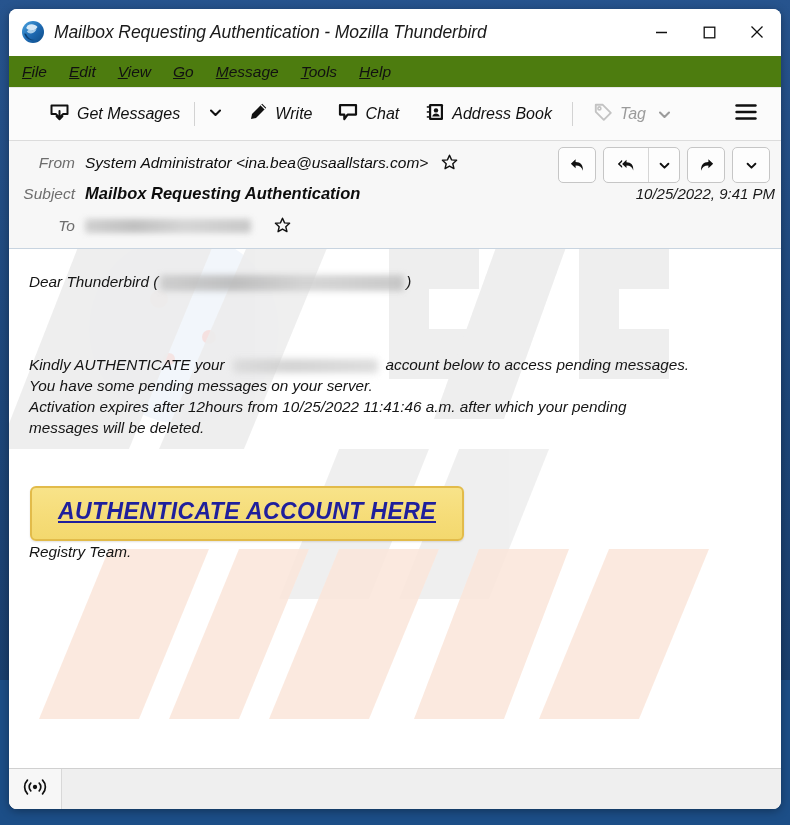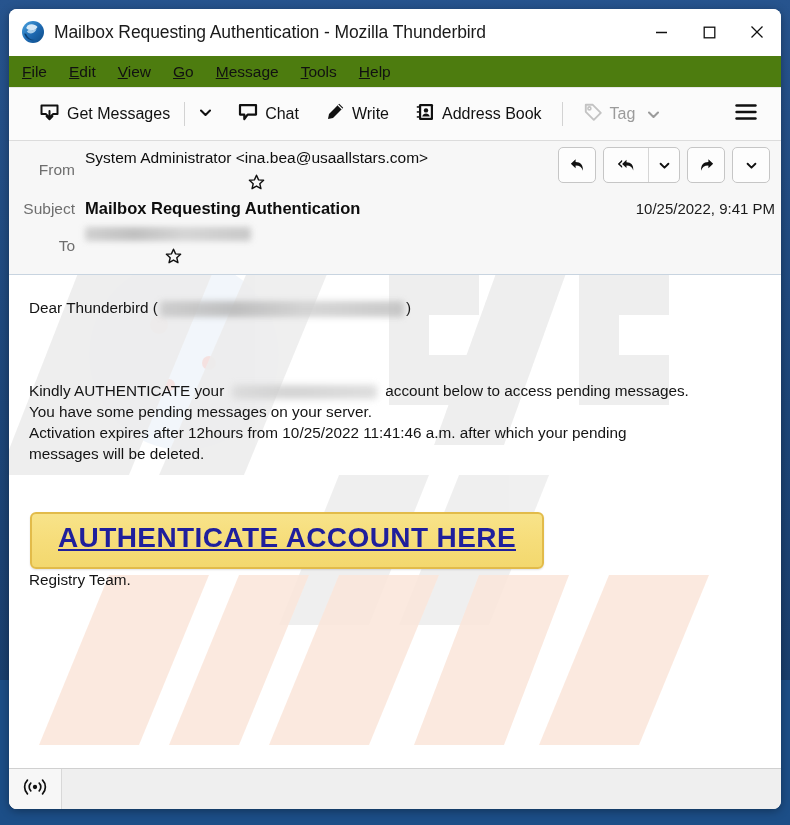--- a/index.html
+++ b/index.html
@@ -13,20 +13,21 @@
     font-family: "Liberation Sans", sans-serif;
   }
 
   
   #desktop {
     position: relative;
     width: 790px;
     height: 680px;
     background: linear-gradient(180deg, #27548e 0%, #1d4679 60%, #1b3f6e 100%);
     box-sizing: border-box;
+    font-style: italic;
   }
 
   #window {
     position: absolute;
     left: 9px;
     top: 9px;
     width: 772px;
     height: 800px;
     background: #ffffff;
     border-radius: 8px;
@@ -98,21 +99,21 @@
   .menu-item .ak { text-decoration: underline; }
 
   
   #toolbar {
     height: 52px;
     flex: 0 0 52px;
     display: flex;
     align-items: center;
     background: #fbfbfb;
     border-bottom: 1px solid #dcdcdc;
-    padding-left: 22px;
+    padding-left: 32px;
   }
   .tb-btn {
     display: flex;
     align-items: center;
     gap: 7px;
     padding: 6px 8px;
     border-radius: 4px;
     cursor: default;
     white-space: nowrap;
   }
@@ -155,22 +156,21 @@
     color: #6e6e6e;
     padding-right: 10px;
     box-sizing: border-box;
     user-select: none;
   }
   .hdr-value {
     font-size: 15.5px;
     color: #0d0d0d;
     display: flex;
     align-items: center;
-    gap: 7px;
-    flex-direction: column;
+    gap: 13px;
   }
   .hdr-value.subject { font-weight: bold; font-size: 16.5px; }
   .star {
     cursor: default;
     display: inline-flex;
     line-height: 0;
   }
   #hdr-actions {
     position: absolute;
     right: 11px;
@@ -275,21 +275,21 @@
     display: inline-block;
     background: linear-gradient(180deg,#f8e389 0%,#f6dd7a 50%,#f3d86e 100%);
     border: 2px solid #e2bb4a;
     border-radius: 6px;
     padding: 13px 26px 15px 26px;
     cursor: pointer;
     box-shadow: 0 1px 2px rgba(0,0,0,.12);
   }
   #cta-link {
     font-family: "Liberation Sans", sans-serif;
-    font-size: 28px;
+    font-size: 23px;
     font-weight: bold;
     color: #1f1f9c;
     text-decoration: underline;
     letter-spacing: .4px;
     white-space: nowrap;
   }
 
   #signature { }
   #footer-block { margin-top: 26px; line-height: 23px; }
   .flink {
@@ -392,34 +392,34 @@
 
       <div class="tb-caret">
         <svg width="15" height="15" viewBox="0 0 15 15">
             <path d="M3 5.5l4.5 4.5L12 5.5" fill="none" stroke="#111" stroke-width="2.1" stroke-linecap="round" stroke-linejoin="round"></path>
           </svg>
       </div>
 
       <div class="tb-btn" style="margin-left:10px">
         <span>
           <svg width="20" height="20" viewBox="0 0 20 20">
-            <path d="M2 3.2h16v9.4h-8.4L6.3 17v-4.4H2z" fill="none" stroke="#111" stroke-width="2.2" stroke-linejoin="round"></path>
+            <path d="M14.2 1.8l4 4 -10.2 10.2 -5 1 1-5z" fill="#111"></path>
+            <path d="M13 3l4 4" stroke="#fff" stroke-width="1.1"></path>
           </svg>
         </span>
-        <span class="tb-label">Chat</span>
+        <span class="tb-label">Write</span>
       </div>
 
       <div class="tb-btn" style="margin-left:10px">
         <span>
           <svg width="20" height="20" viewBox="0 0 20 20">
-            <path d="M14.2 1.8l4 4 -10.2 10.2 -5 1 1-5z" fill="#111"></path>
-            <path d="M13 3l4 4" stroke="#fff" stroke-width="1.1"></path>
+            <path d="M2 3.2h16v9.4h-8.4L6.3 17v-4.4H2z" fill="none" stroke="#111" stroke-width="2.2" stroke-linejoin="round"></path>
           </svg>
         </span>
-        <span class="tb-label">Write</span>
+        <span class="tb-label">Chat</span>
       </div>
 
       <div class="tb-btn" style="margin-left:10px">
         <span>
           <svg width="20" height="20" viewBox="0 0 20 20">
             <rect x="4" y="2" width="14" height="16" rx="1.2" fill="#111"></rect>
             <rect x="6.2" y="4.2" width="9.6" height="11.6" fill="#fff"></rect>
             <circle cx="11" cy="8.4" r="2.2" fill="#111"></circle>
             <path d="M7.2 14.6c.5-2.2 2-3.2 3.8-3.2s3.3 1 3.8 3.2z" fill="#111"></path>
             <rect x="1.8" y="4.2" width="2.6" height="1.5" fill="#111"></rect>

